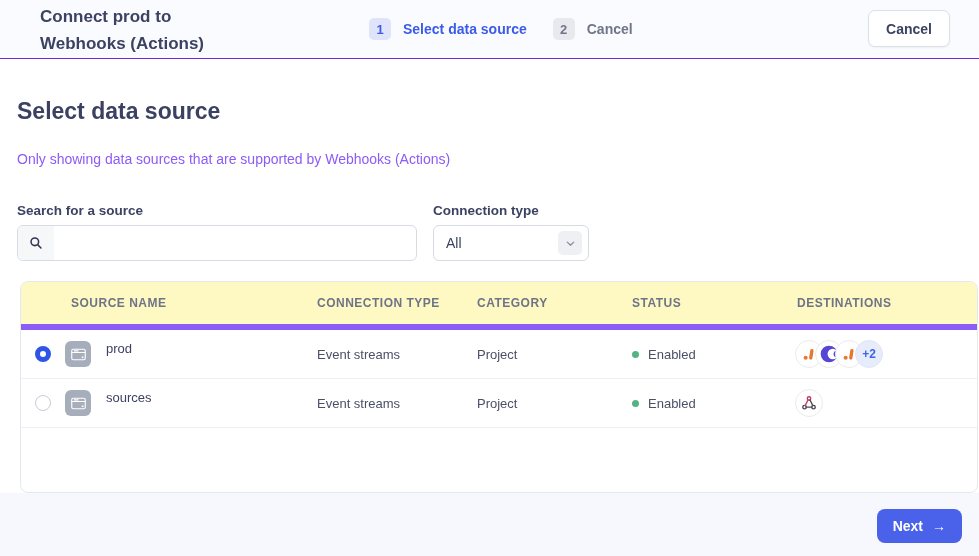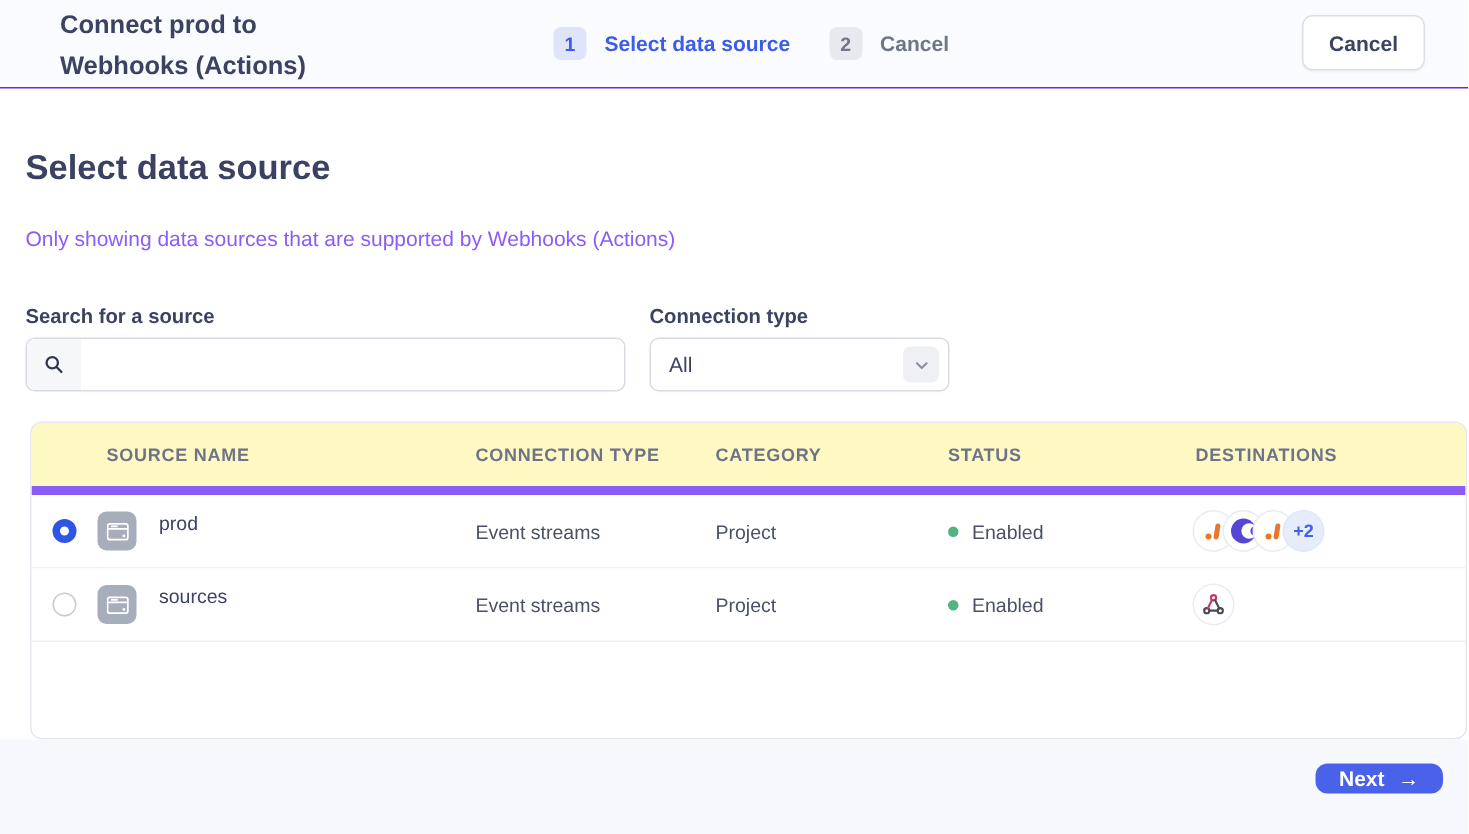--- a/index.html
+++ b/index.html
@@ -54,21 +54,21 @@
   }
   .search-prefix {
     width:36px; background:#f6f7f9; display:flex; align-items:center; justify-content:center;
   }
   .search-box input {
     flex:1; border:none; outline:none; background:transparent; padding:0 10px;
     font-family:inherit; font-size:14px; color:#3b4262;
   }
 
   .select-box {
-    position:absolute; left:433px; top:225px; width:200px; height:36px;
+    position:absolute; left:433px; top:225px; width:156px; height:36px;
     border:1px solid #d8dbe4; border-radius:6px; background:#ffffff;
     display:flex; align-items:center; padding:0 6px 0 12px; cursor:pointer;
   }
   .select-value { flex:1; font-size:14px; color:#3b4262; }
   .chevron-wrap {
     width:24px; height:24px; border-radius:5px; background:#eef0f4;
     display:flex; align-items:center; justify-content:center;
   }
 
   
@@ -108,21 +108,21 @@
     display:flex; align-items:center; justify-content:center;
     font-size:12px; font-weight:600; color:#3e63e8; position:relative;
   }
   .z1{z-index:1}.z2{z-index:2}.z3{z-index:3}.z4{z-index:4}
 
   
   .footer {
     position:absolute; left:0; right:0; top:493px; height:63px; background:#f7f8fd;
   }
   .next-btn {
-    position:absolute; right:17px; top:16px; height:20px; padding:0 16px;
+    position:absolute; right:17px; top:16px; height:34px; padding:0 16px;
     background:#4a61e9; border:none; border-radius:8px; cursor:pointer;
     display:flex; align-items:center; gap:9px;
     font-family:inherit; font-size:14px; font-weight:600; color:#ffffff;
   }
 </style>
 </head>
 <body>
 
 <div class="screen">
 

